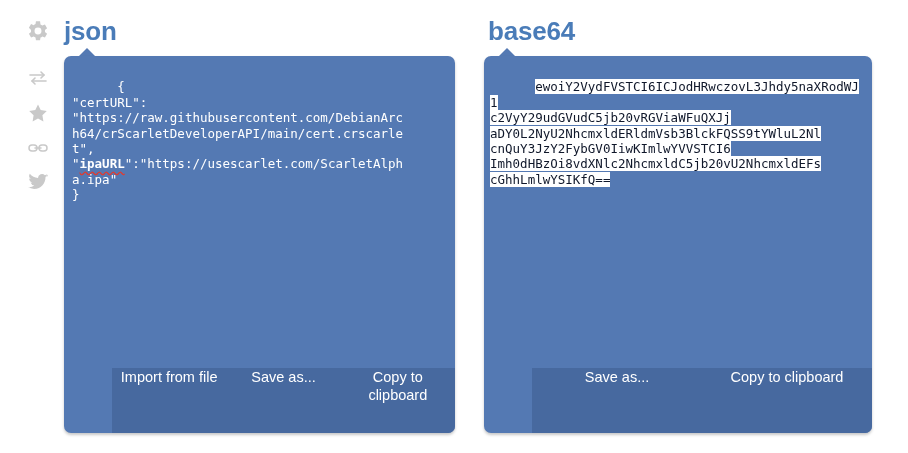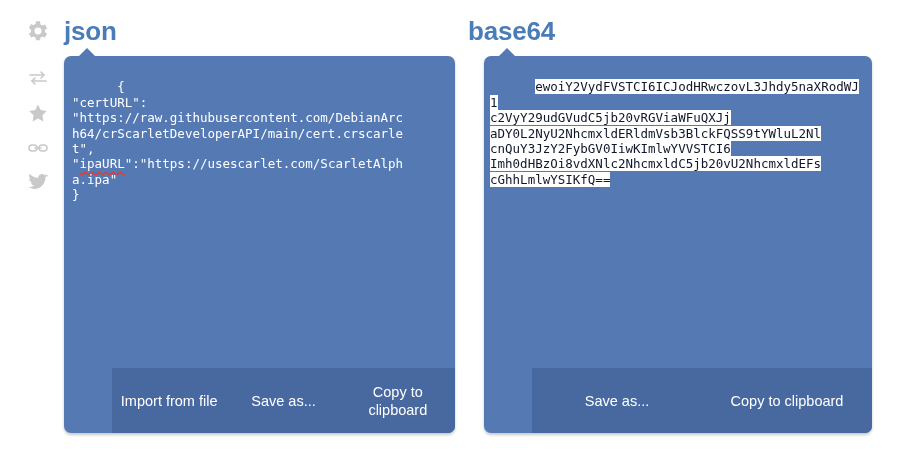--- a/index.html
+++ b/index.html
@@ -62,30 +62,30 @@
   .code.sel { padding: 8px 6px 0 6px; color: #0f172a; }
   .code.sel .seltext {
     background: #ffffff;
     box-decoration-break: clone;
     -webkit-box-decoration-break: clone;
   }
   .spell {
     text-decoration: underline wavy #e03a2f;
     text-decoration-skip-ink: none;
     text-underline-offset: 2px;
+    font-weight: bold;
   }
 
   
   .btnbar {
     position: absolute;
     left: 0; right: 0; bottom: 0;
     height: 65px;
     background: #47699f;
     display: flex;
-    align-items: center;
     margin-left: 48px;
   }
   .btn {
     flex: 1 1 0;
     text-align: center;
     color: #ffffff;
     font-size: 14.5px;
     line-height: 18px;
     font-family: "Liberation Sans", sans-serif;
     padding: 0 4px;
@@ -145,21 +145,21 @@
       <span>{<br>"certURL":<br>"https://raw.githubusercontent.com/DebianArc<br>h64/crScarletDeveloperAPI/main/cert.crscarle<br>t",<br>"<span class="spell">ipaURL</span>":"https://usescarlet.com/ScarletAlph<br>a.ipa"<br>}</span>
     </div>
 
     <div class="btnbar">
       <div class="btn">Import from file</div>
       <div class="btn">Save as...</div>
       <div class="btn">Copy to clipboard</div>
     </div>
   </div>
 
-  <div class="panel-title" style="left:468px; top:18px;text-align:right;">base64</div>
+  <div class="panel-title" style="left:488px; top:18px;text-align:right;">base64</div>
   <div class="caret" style="left:498px; top:48px;"></div>
 
   <div class="panel" style="left:484px; top:56px; width:388px; height:377px;">
 
     <div class="code sel">
       <span><span class="seltext">ewoiY2VydFVSTCI6ICJodHRwczovL3Jhdy5naXRodWJ1</span><br><span class="seltext">c2VyY29udGVudC5jb20vRGViaWFuQXJj</span><br><span class="seltext">aDY0L2NyU2NhcmxldERldmVsb3BlckFQSS9tYWluL2Nl</span><br><span class="seltext">cnQuY3JzY2FybGV0IiwKImlwYVVSTCI6</span><br><span class="seltext">Imh0dHBzOi8vdXNlc2NhcmxldC5jb20vU2NhcmxldEFs</span><br><span class="seltext">cGhhLmlwYSIKfQ==</span></span>
     </div>
 
     <div class="btnbar">
       <div class="btn">Save as...</div>

